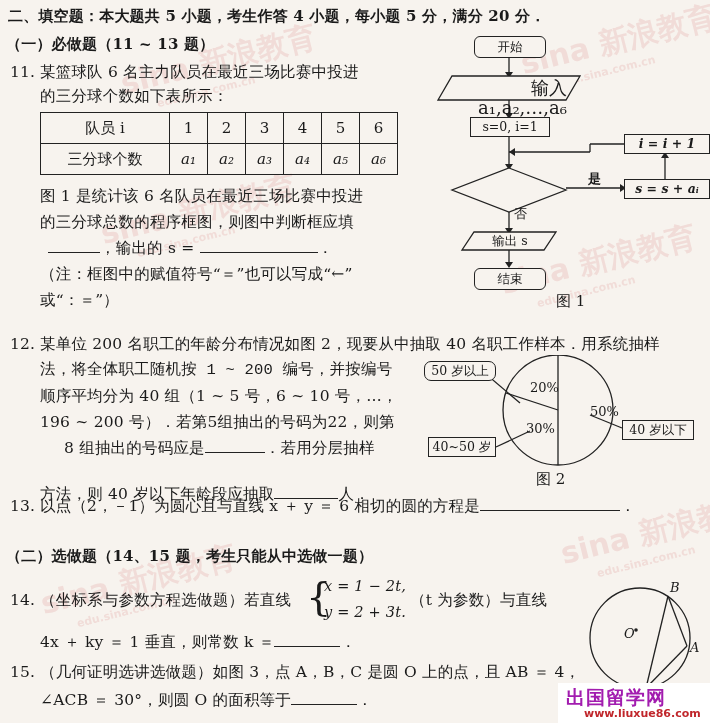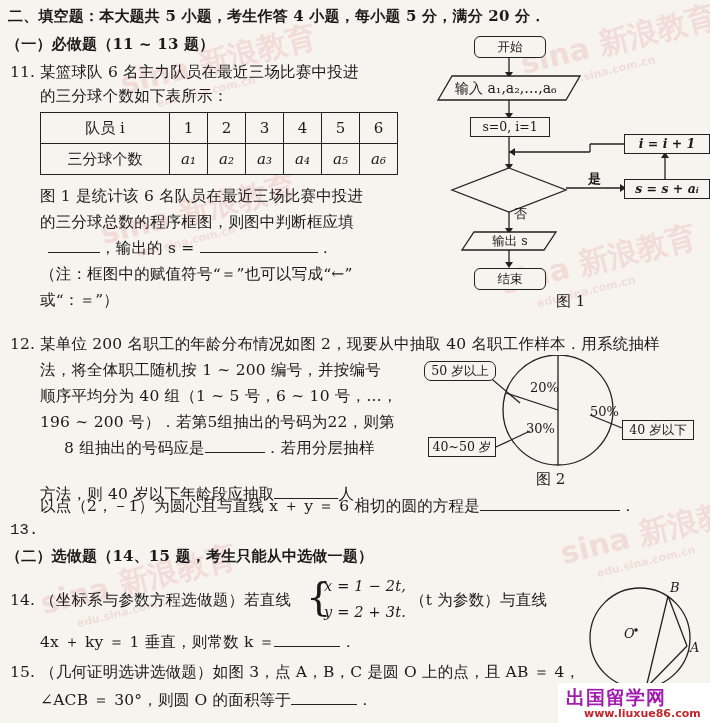--- a/index.html
+++ b/index.html
@@ -117,33 +117,33 @@
   </g>
 
   <polygon points="509,168 566,190 509,212 452,190" fill="#f7f3ee" stroke="#222" stroke-width="1.3"></polygon>
 
   <polygon points="452,76 580,76 566,100 438,100" fill="#f7f3ee" stroke="#222" stroke-width="1.3"></polygon>
 
   <polygon points="474,232 556,232 544,250 462,250" fill="#f7f3ee" stroke="#222" stroke-width="1.3"></polygon>
 </svg>
 
 <div class="fc-box fc-round" style="left:474px; top:36px; width:70px; height:20px;">开始</div>
-<div class="abs" style="left:455px; top:78px; width:112px; font-size:14px; text-align:left; line-height:20px;">输入 a₁,a₂,…,a₆</div>
+<div class="abs" style="left:455px; top:78px; width:112px; font-size:18px; text-align:right; line-height:20px;">输入 a₁,a₂,…,a₆</div>
 <div class="fc-box" style="left:470px; top:117px; width:78px; height:18px; line-height:18px;">s=0, i=1</div>
 <div class="fc-box" style="left:624px; top:134px; width:84px; height:18px; line-height:18px; font-style:italic; font-weight:bold;">i = i + 1</div>
 <div class="fc-box" style="left:624px; top:179px; width:84px; height:18px; line-height:18px; font-style:italic; font-weight:bold;">s = s + aᵢ</div>
 <div class="abs" style="left:588px; top:170px; font-size:13px; font-weight:bold;">是</div>
 <div class="abs" style="left:514px; top:205px; font-size:13px;">否</div>
 <div class="abs" style="left:470px; top:232px; width:80px; font-size:12.5px; text-align:center; line-height:18px;">输出 s</div>
 <div class="fc-box fc-round" style="left:474px; top:268px; width:70px; height:20px;">结束</div>
 <div class="abs" style="left:556px; top:292px; font-size:15px;">图 1</div>
 
 <div class="line" style="left:10px; top:334px;">12.</div>
 <div class="line" style="left:40px; top:334px;">某单位 200 名职工的年龄分布情况如图 2，现要从中抽取 40 名职工作样本．用系统抽样</div>
-<div class="line" style="left:40px; top:360px;">法，将全体职工随机按 1 ~ 200 编号，并按编号</div>
+<div class="line" style="left:40px; top:360px;font-family:Liberation Mono, monospace;">法，将全体职工随机按 1 ~ 200 编号，并按编号</div>
 <div class="line" style="left:40px; top:386px;">顺序平均分为 40 组（1 ~ 5 号，6 ~ 10 号，…，</div>
 <div class="line" style="left:40px; top:412px;">196 ~ 200 号）．若第5组抽出的号码为22，则第</div>
 <div class="line" style="left:40px; top:438px;margin-left:24px;">
   <span>8 组抽出的号码应是</span><span class="blank" style="width:60px;"></span><span>．若用分层抽样</span>
 </div>
 <div class="line" style="left:40px; top:484px;">
   <span>方法，则 40 岁以下年龄段应抽取</span><span class="blank" style="width:64px;"></span><span>人．</span>
 </div>
 
 <svg class="abs" style="left:400px; top:355px;" width="310" height="140">
@@ -160,21 +160,21 @@
   </g>
 </svg>
 <div class="pie-label" style="left:424px; top:361px; width:70px;border-radius:7px;">50 岁以上</div>
 <div class="pie-label" style="left:622px; top:420px; width:70px;">40 岁以下</div>
 <div class="pie-label" style="left:428px; top:437px; width:66px;">40~50 岁</div>
 <div class="abs" style="left:530px; top:380px; font-size:13px;">20%</div>
 <div class="abs" style="left:590px; top:404px; font-size:13px;">50%</div>
 <div class="abs" style="left:526px; top:421px; font-size:13px;">30%</div>
 <div class="abs" style="left:536px; top:470px; font-size:15px;">图 2</div>
 
-<div class="line" style="left:10px; top:520px;font-family:Liberation Mono, monospace;">13.</div>
+<div class="line" style="left:10px; top:496px;">13.</div>
 <div class="line" style="left:40px; top:496px;">
   <span>以点（2，－1）为圆心且与直线 x ＋ y ＝ 6 相切的圆的方程是</span><span class="blank" style="width:140px;"></span><span>．</span>
 </div>
 
 <div class="line bold" style="left:6px; top:546px; font-size:15px;">（二）选做题（14、15 题，考生只能从中选做一题）</div>
 
 <div class="line" style="left:10px; top:590px;">14.</div>
 <div class="line" style="left:40px; top:590px;">（坐标系与参数方程选做题）若直线</div>
 <div class="abs" style="left:306px; top:574px; font-size:40px; line-height:44px; font-weight:lighter;">{</div>
 <div class="line var" style="left:324px; top:576px; font-size:14.5px;">x = 1 − 2t,</div>

